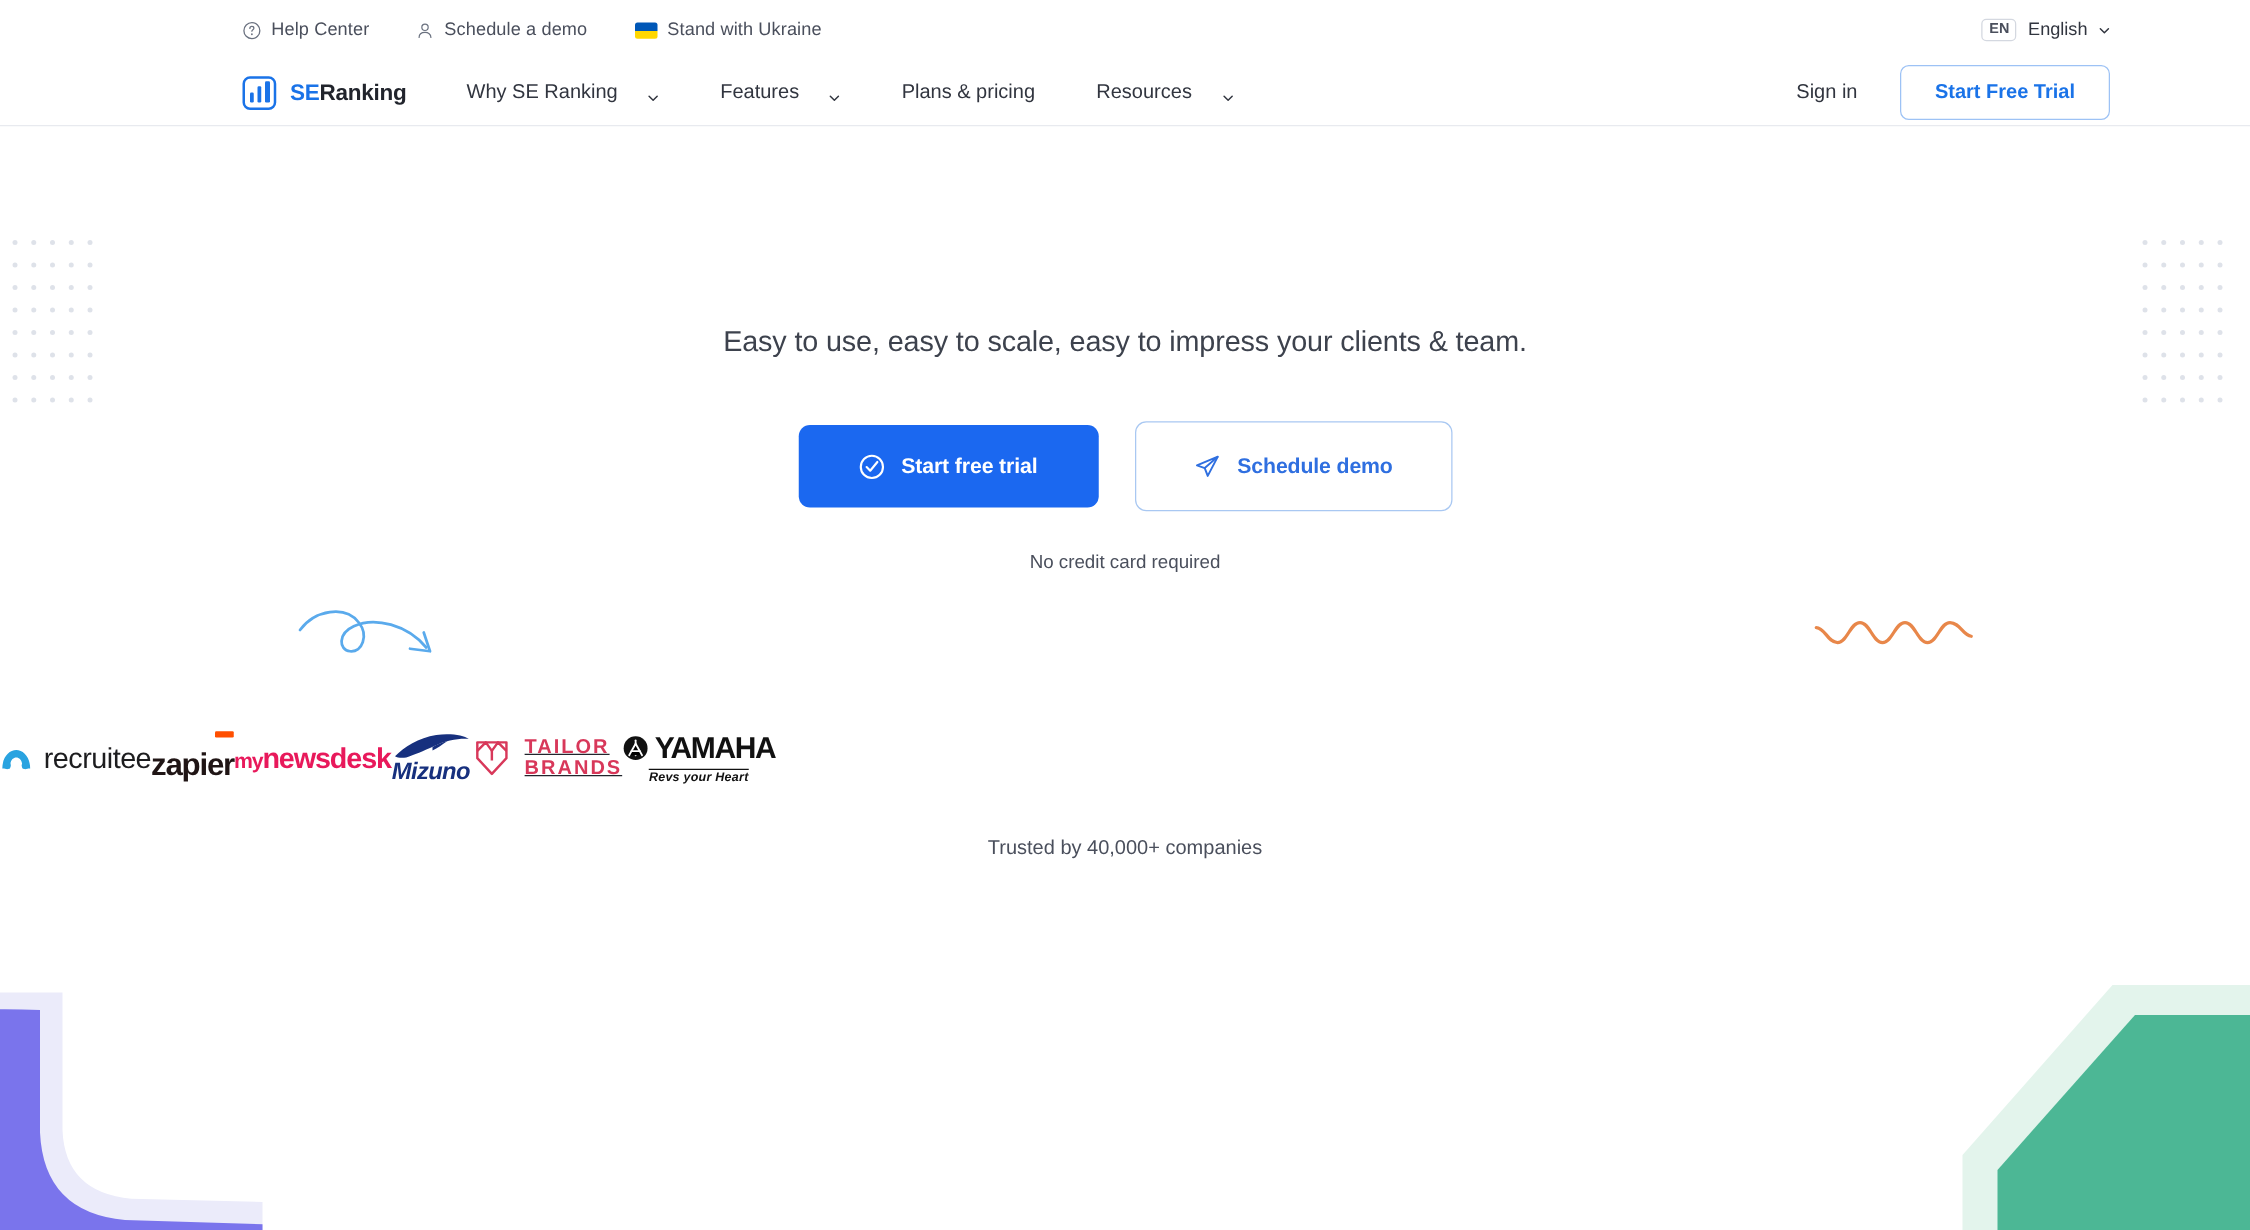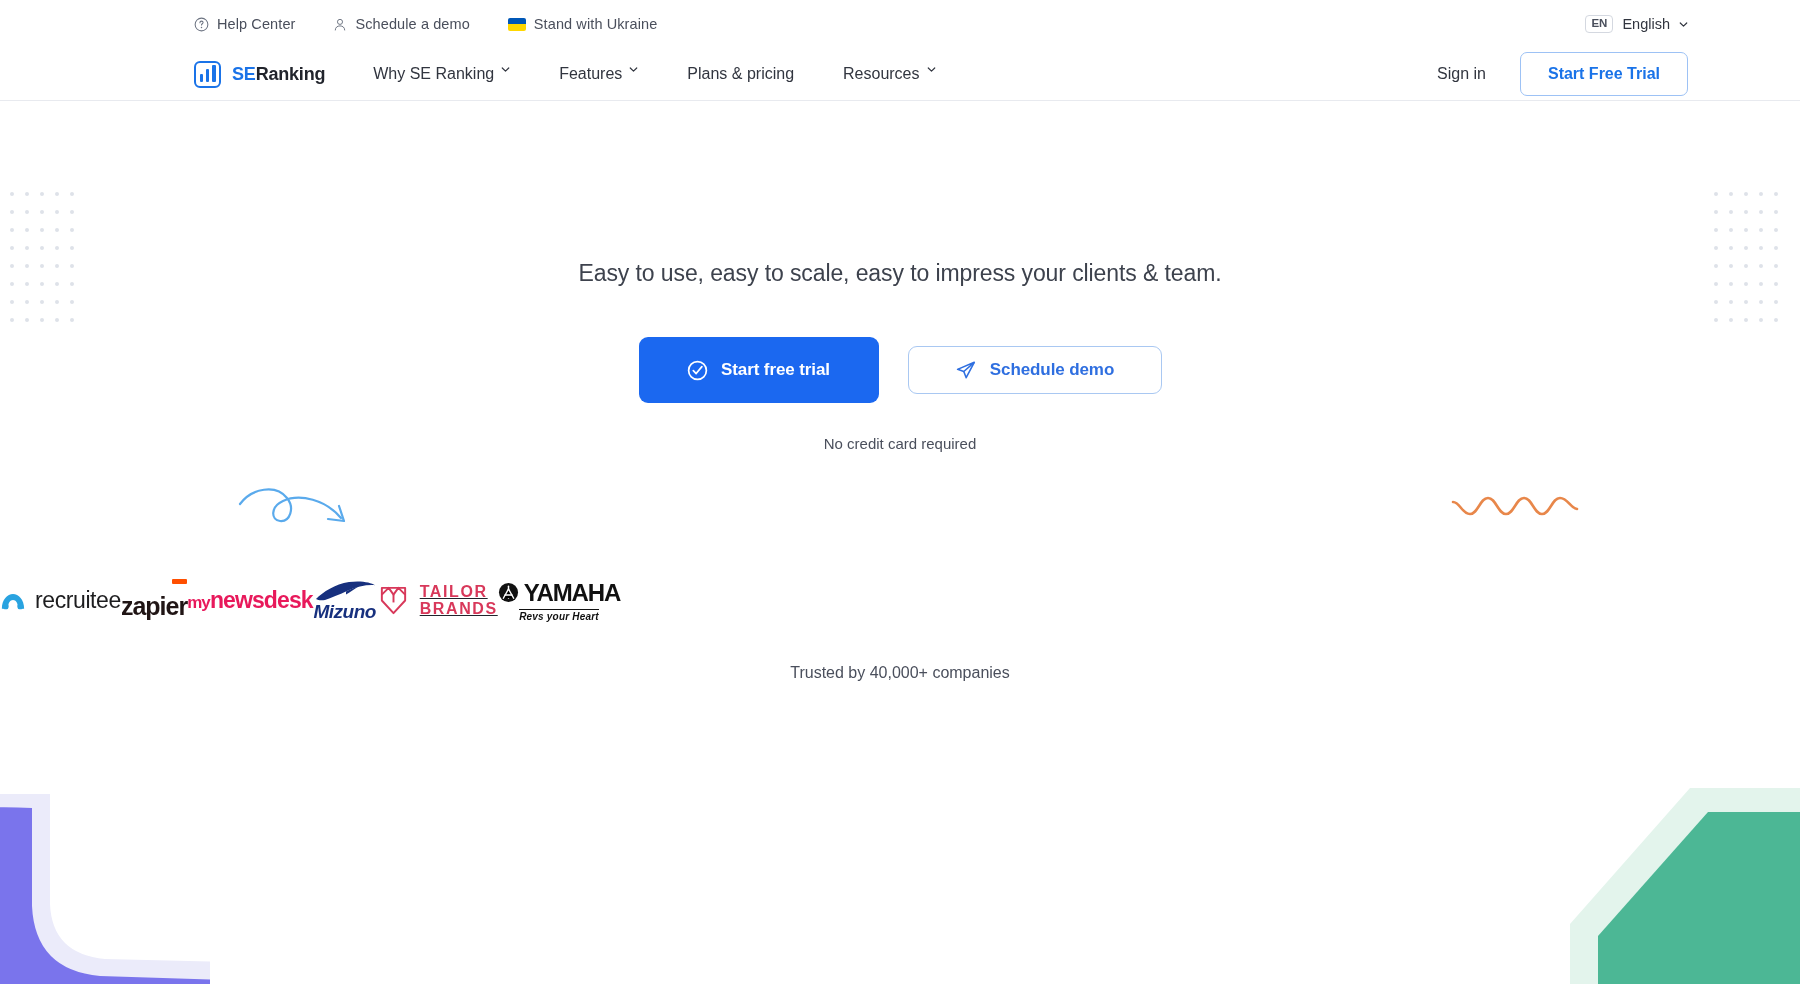--- a/index.html
+++ b/index.html
@@ -71,21 +71,21 @@
   .brand-mark i { display:block; width:4px; background:#1a73e8; border-radius:1px; }
   .brand-mark i:nth-child(1){ height:8px; }
   .brand-mark i:nth-child(2){ height:13px; }
   .brand-mark i:nth-child(3){ height:17px; }
   .brand-text { font-size:18px; letter-spacing:-.2px; white-space:nowrap; }
   .brand-text b { color:#1a73e8; font-weight:700; }
   .brand-text span { color:#21242c; font-weight:700; }
 
   .nav-items { display:flex; align-items:center; }
   .nav-item {
-    display:flex; align-items:flex-start; gap:7px;
+    display:flex; align-items:flex-end; gap:24px;
     font-size:16px; color:#31353f; cursor:pointer;
     padding:8px 0; margin-right:49px; white-space:nowrap;
   }
   .nav-right { margin-left:auto; display:flex; align-items:center; gap:34px; }
   .signin { font-size:16px; color:#31353f; cursor:pointer; text-decoration:none; }
   .trial-btn {
     border:1.5px solid #9dc2f5; border-radius:7px; background:#fff;
     color:#1a73e8; font-size:16px; font-weight:700;
     padding:12px 27px; cursor:pointer; white-space:nowrap;
     font-family:inherit;
@@ -108,21 +108,21 @@
     display:flex; align-items:center; justify-content:center; gap:13px;
     border-radius:9px; font-size:17px; font-weight:700; cursor:pointer;
     font-family:inherit; letter-spacing:-.1px;
   }
   .btn-primary {
     background:#1b68f0; color:#fff; border:none;
     width:240px; height:66px;
   }
   .btn-secondary {
     background:#fff; color:#2f6fe0; border:1.5px solid #a9c8f2;
-    width:254px; height:48px;
+    width:254px; height:72px;
   }
   .nocard { margin-top:32px; font-size:15px; color:#4a4f5c; }
 
   
   .logos {
     position:relative; z-index:4;
     margin-top:124px;
     display:flex; justify-content:flex-start; align-items:center; 
   }
   .logo-cell { display:flex; align-items:center; justify-content:center; height:48px; }

